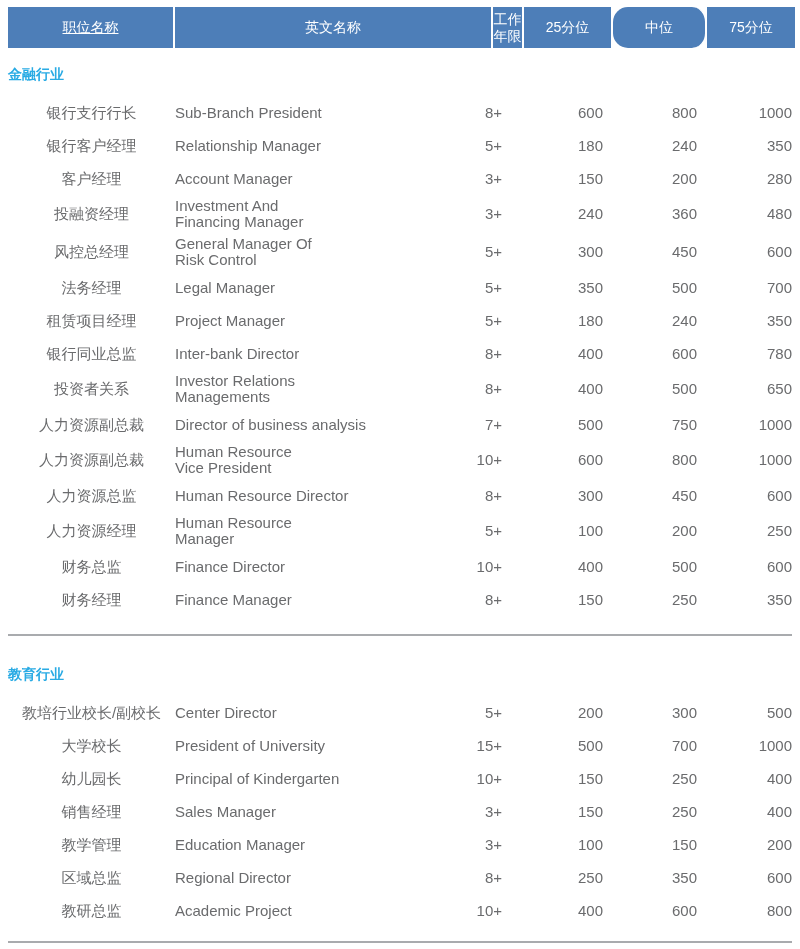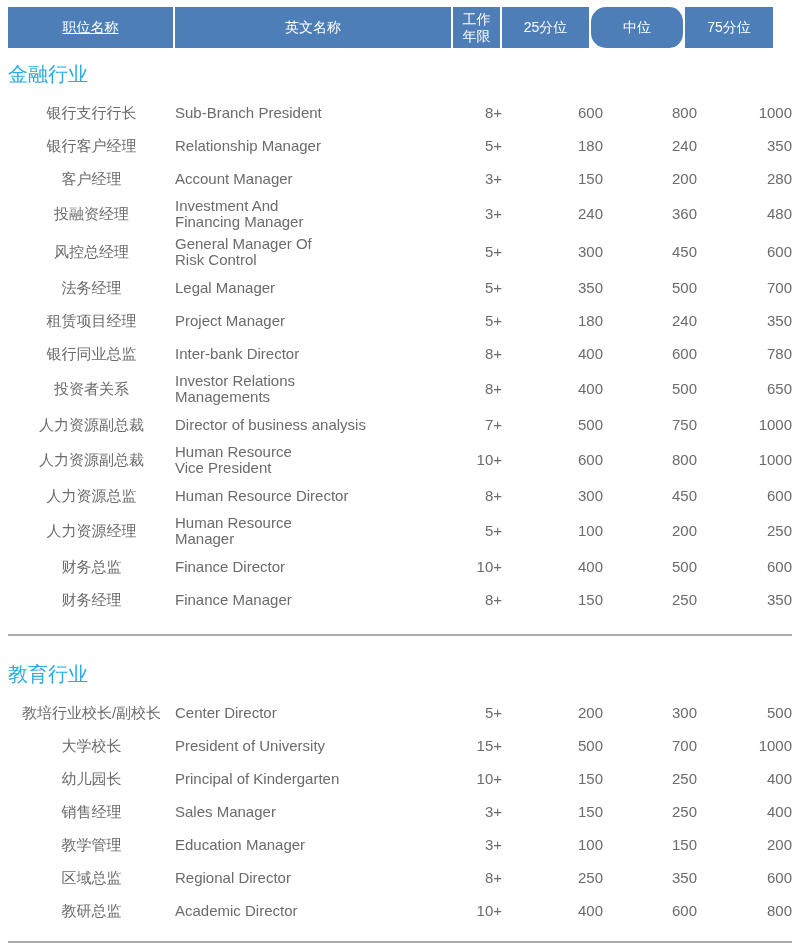--- a/index.html
+++ b/index.html
@@ -13,27 +13,27 @@
   
   .table-header { display:flex; height:41px; }
   .th {
     box-sizing:border-box; flex:none;
     background:var(--header-bg,#4d7eb8); color:#ffffff;
     display:flex; align-items:center; justify-content:center;
     text-align:center; font-size:14px; line-height:17px;
     border-right:2px solid #ffffff; white-space:pre-line;
   }
   .th:last-child { border-right:none; }
-  .th.w1 { width:167px;text-decoration:underline; } .th.w2 { width:278px; } .th.w3 { width:49px;font-family:Liberation Serif, serif; }
+  .th.w1 { width:167px;text-decoration:underline; } .th.w2 { width:318px; } .th.w3 { width:31px;font-family:Liberation Serif, serif; }
   .th.w4 { width:89px; } .th.w5 { width:94px;border-radius:15px; }  .th.w6 { width:88px; }
 
   
   .section-title {
-    margin:16px 0 12px 0; font-size:20px; line-height:20px;
-    font-weight:normal; color:var(--title-color,#2aabe4);
+    margin:16px 0 12px 0; font-size:14px; line-height:20px;
+    font-weight:bold; color:var(--title-color,#2aabe4);
   }
   .section + .section .section-title { margin-top:28px; }
 
   table.rows { width:784px; border-collapse:collapse; table-layout:fixed; }
   table.rows td {
     font-size:15px; line-height:16px; color:var(--text-color,#6a6b6d);
     padding:8.5px 0; vertical-align:middle; overflow:hidden;
   }
   tr.double td { padding:3px 0; }
   td.c1 { text-align:center; }
@@ -283,21 +283,21 @@
     <td class="c1">区域总监</td>
     <td class="c2">Regional Director</td>
     <td class="c3">8+</td>
     <td class="c4">250</td>
     <td class="c5">350</td>
     <td class="c6">600</td>
   </tr>
 
   <tr>
     <td class="c1">教研总监</td>
-    <td class="c2">Academic Director</td>
+    <td class="c2">Academic Project</td>
     <td class="c3">10+</td>
     <td class="c4">400</td>
     <td class="c5">600</td>
     <td class="c6">800</td>
   </tr>
 </tbody>
     </table>
     <hr class="divider">
   </section>
 </div>

